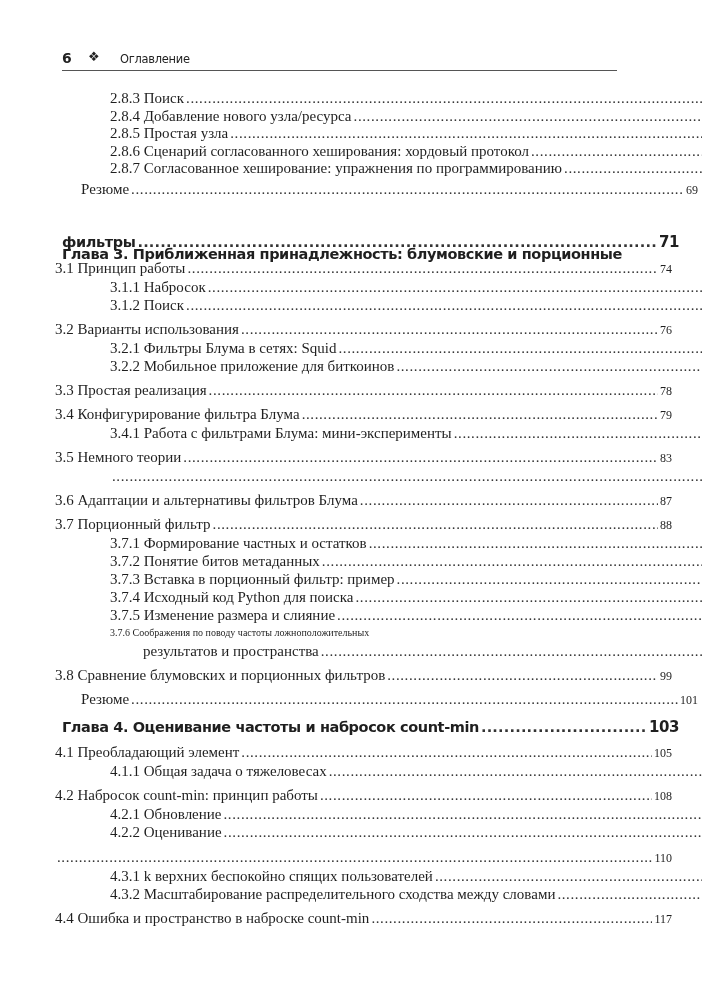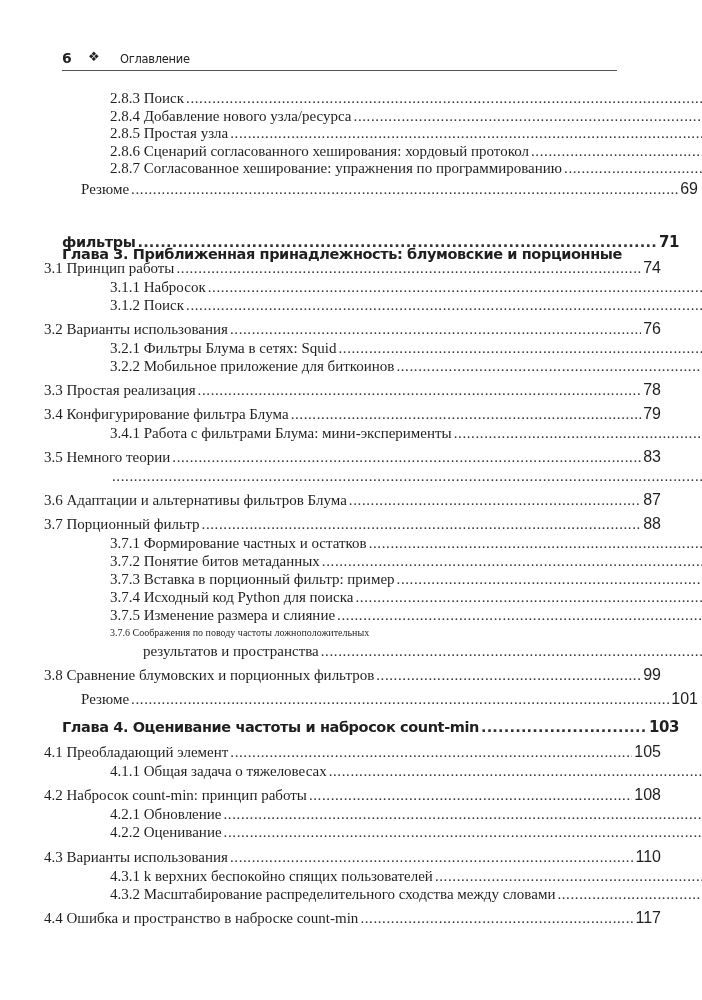--- a/index.html
+++ b/index.html
@@ -9,22 +9,22 @@
   .page-header .pnum { position: absolute; left: 0; top: 2px; font-weight: bold; font-size: 14px; }
   .page-header .orn { position: absolute; left: 26px; top: 1px; font-size: 13px; }
   .page-header .title { position: absolute; left: 58px; top: 3px; font-size: 13px; letter-spacing: -0.3px; transform: scaleX(0.88); transform-origin: left; }
   .page-rule { position: absolute; left: 62px; top: 70px; width: 555px; height: 0; border-top: 1px solid #555; }
 
   .toc-line { position: absolute; left: 0; width: 617px; height: 18px; display: flex; align-items: baseline;
     font-family: "Liberation Serif", serif; font-size: 15px; line-height: 18px; white-space: nowrap; }
   .toc-line .lbl { flex: 0 0 auto; }
   .toc-line .dots { flex: 1 1 auto; overflow: hidden; white-space: nowrap; margin: 0 2px 0 2px; letter-spacing: 0.6px; color: #333; }
   .toc-line .dots::before { content: "........................................................................................................................................................................................................................"; }
-  .toc-line .pg { flex: 0 0 auto; font-family: Liberation Sans, sans-serif; font-size: 16px; }
-  .lvl2 { padding-left: 44px; }
+  .toc-line .pg { flex: 0 0 auto; font-family: Liberation Serif, serif; font-size: 12px; }
+  .lvl2 { padding-left: 55px; }
   .lvl3 { padding-left: 110px; }
   .lvl1 { padding-left: 81px; }
   .chapter { padding-left: 62px; font-family: "DejaVu Sans", sans-serif; font-weight: bold; font-size: 14.5px; letter-spacing: -0.4px; align-items: flex-end; }
   .chapter .pg { font-family: "DejaVu Sans", sans-serif; font-size: 15px; font-weight: bold; }
   .chapter .dots { letter-spacing: 0.2px; }
   .chapter-wrap { position: absolute; left: 62px; width: 555px; font-family: "DejaVu Sans", sans-serif; font-weight: bold;
     font-size: 14.5px; letter-spacing: -0.4px; line-height: 18px; white-space: nowrap; margin-top: 34px; }
   .cont3 { padding-left: 143px; }
   .wrapfirst { position: absolute; left: 110px; font-family: "Liberation Serif", serif; font-size: 10px; line-height: 18px; white-space: nowrap; }
 </style>
@@ -196,21 +196,20 @@
 <div class="toc-line lvl3" style="top:805px">
     <span class="lbl">4.2.1 Обновление</span>
     <span class="dots"></span>
   </div>
 <div class="toc-line lvl3" style="top:823px">
     <span class="lbl">4.2.2 Оценивание</span>
     <span class="dots"></span>
   </div>
 
 <div class="toc-line lvl2" style="top:848px">
-    <span class="lbl">4.3 Варианты использования</span>
     <span class="dots"></span>
     <span class="pg">110</span>
   </div>
 <div class="toc-line lvl3" style="top:867px">
     <span class="lbl">4.3.1 k верхних беспокойно спящих пользователей</span>
     <span class="dots"></span>
   </div>
 <div class="toc-line lvl3" style="top:885px">
     <span class="lbl">4.3.2 Масштабирование распределительного сходства между словами</span>
     <span class="dots"></span>

